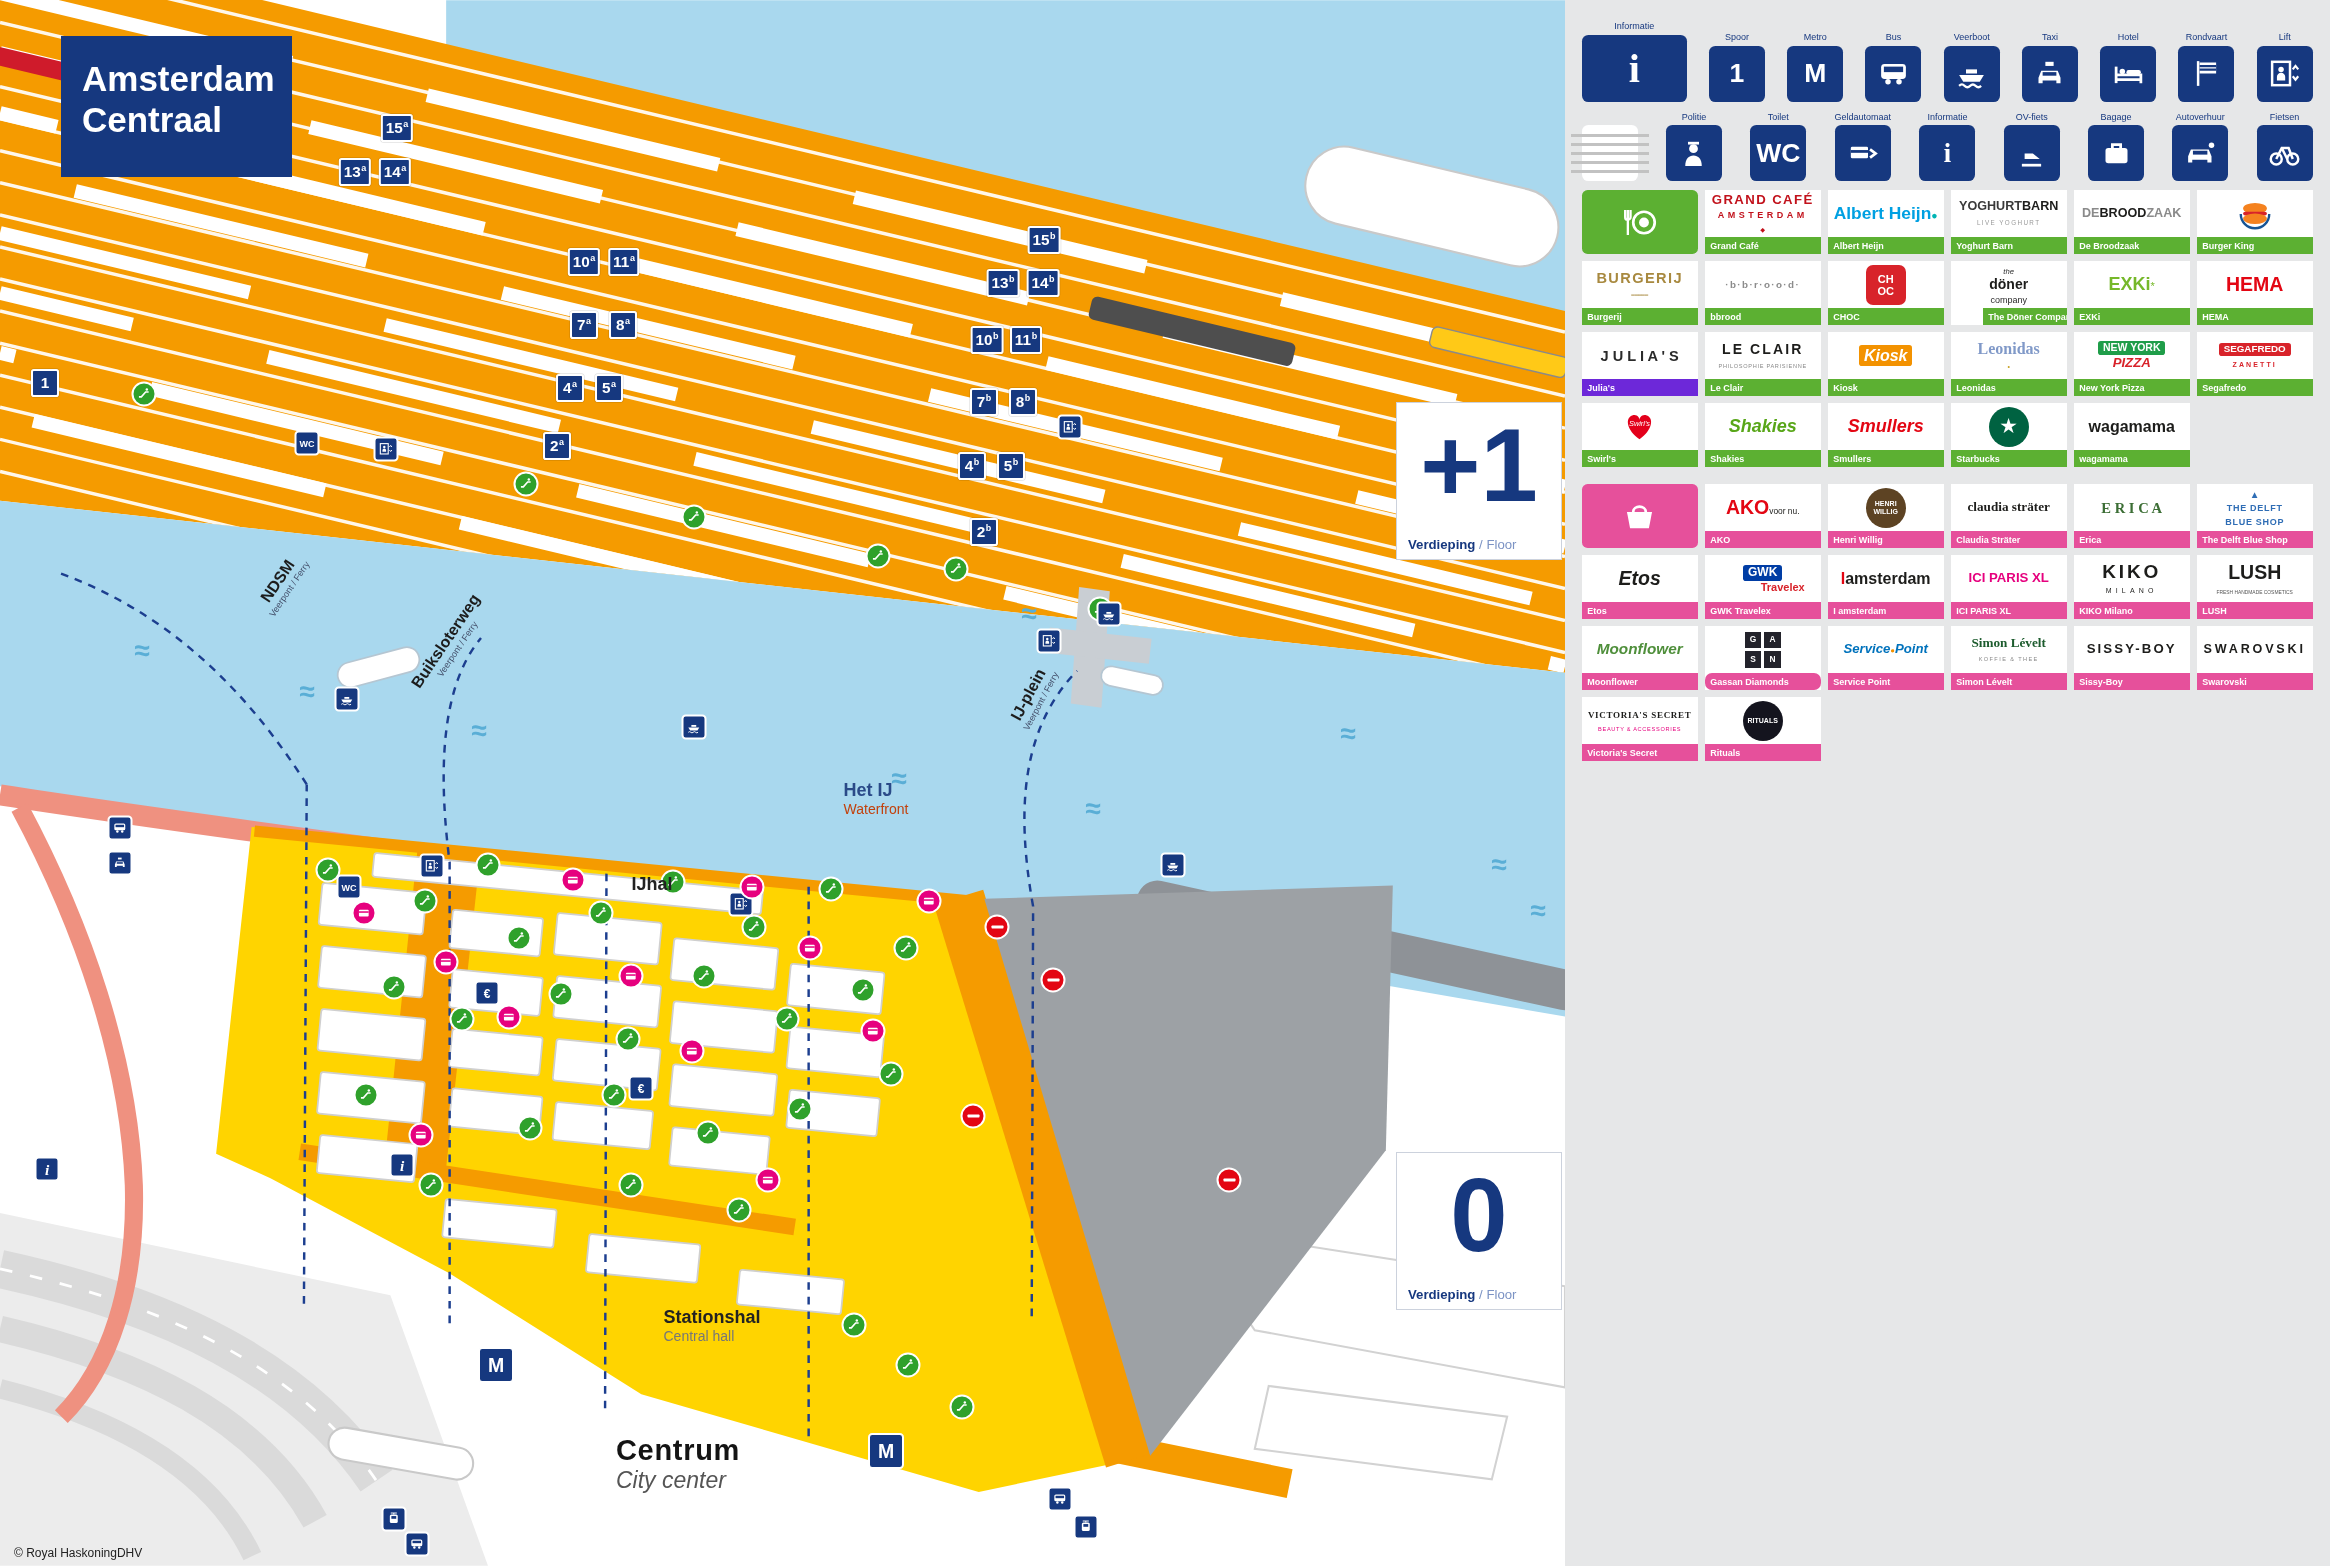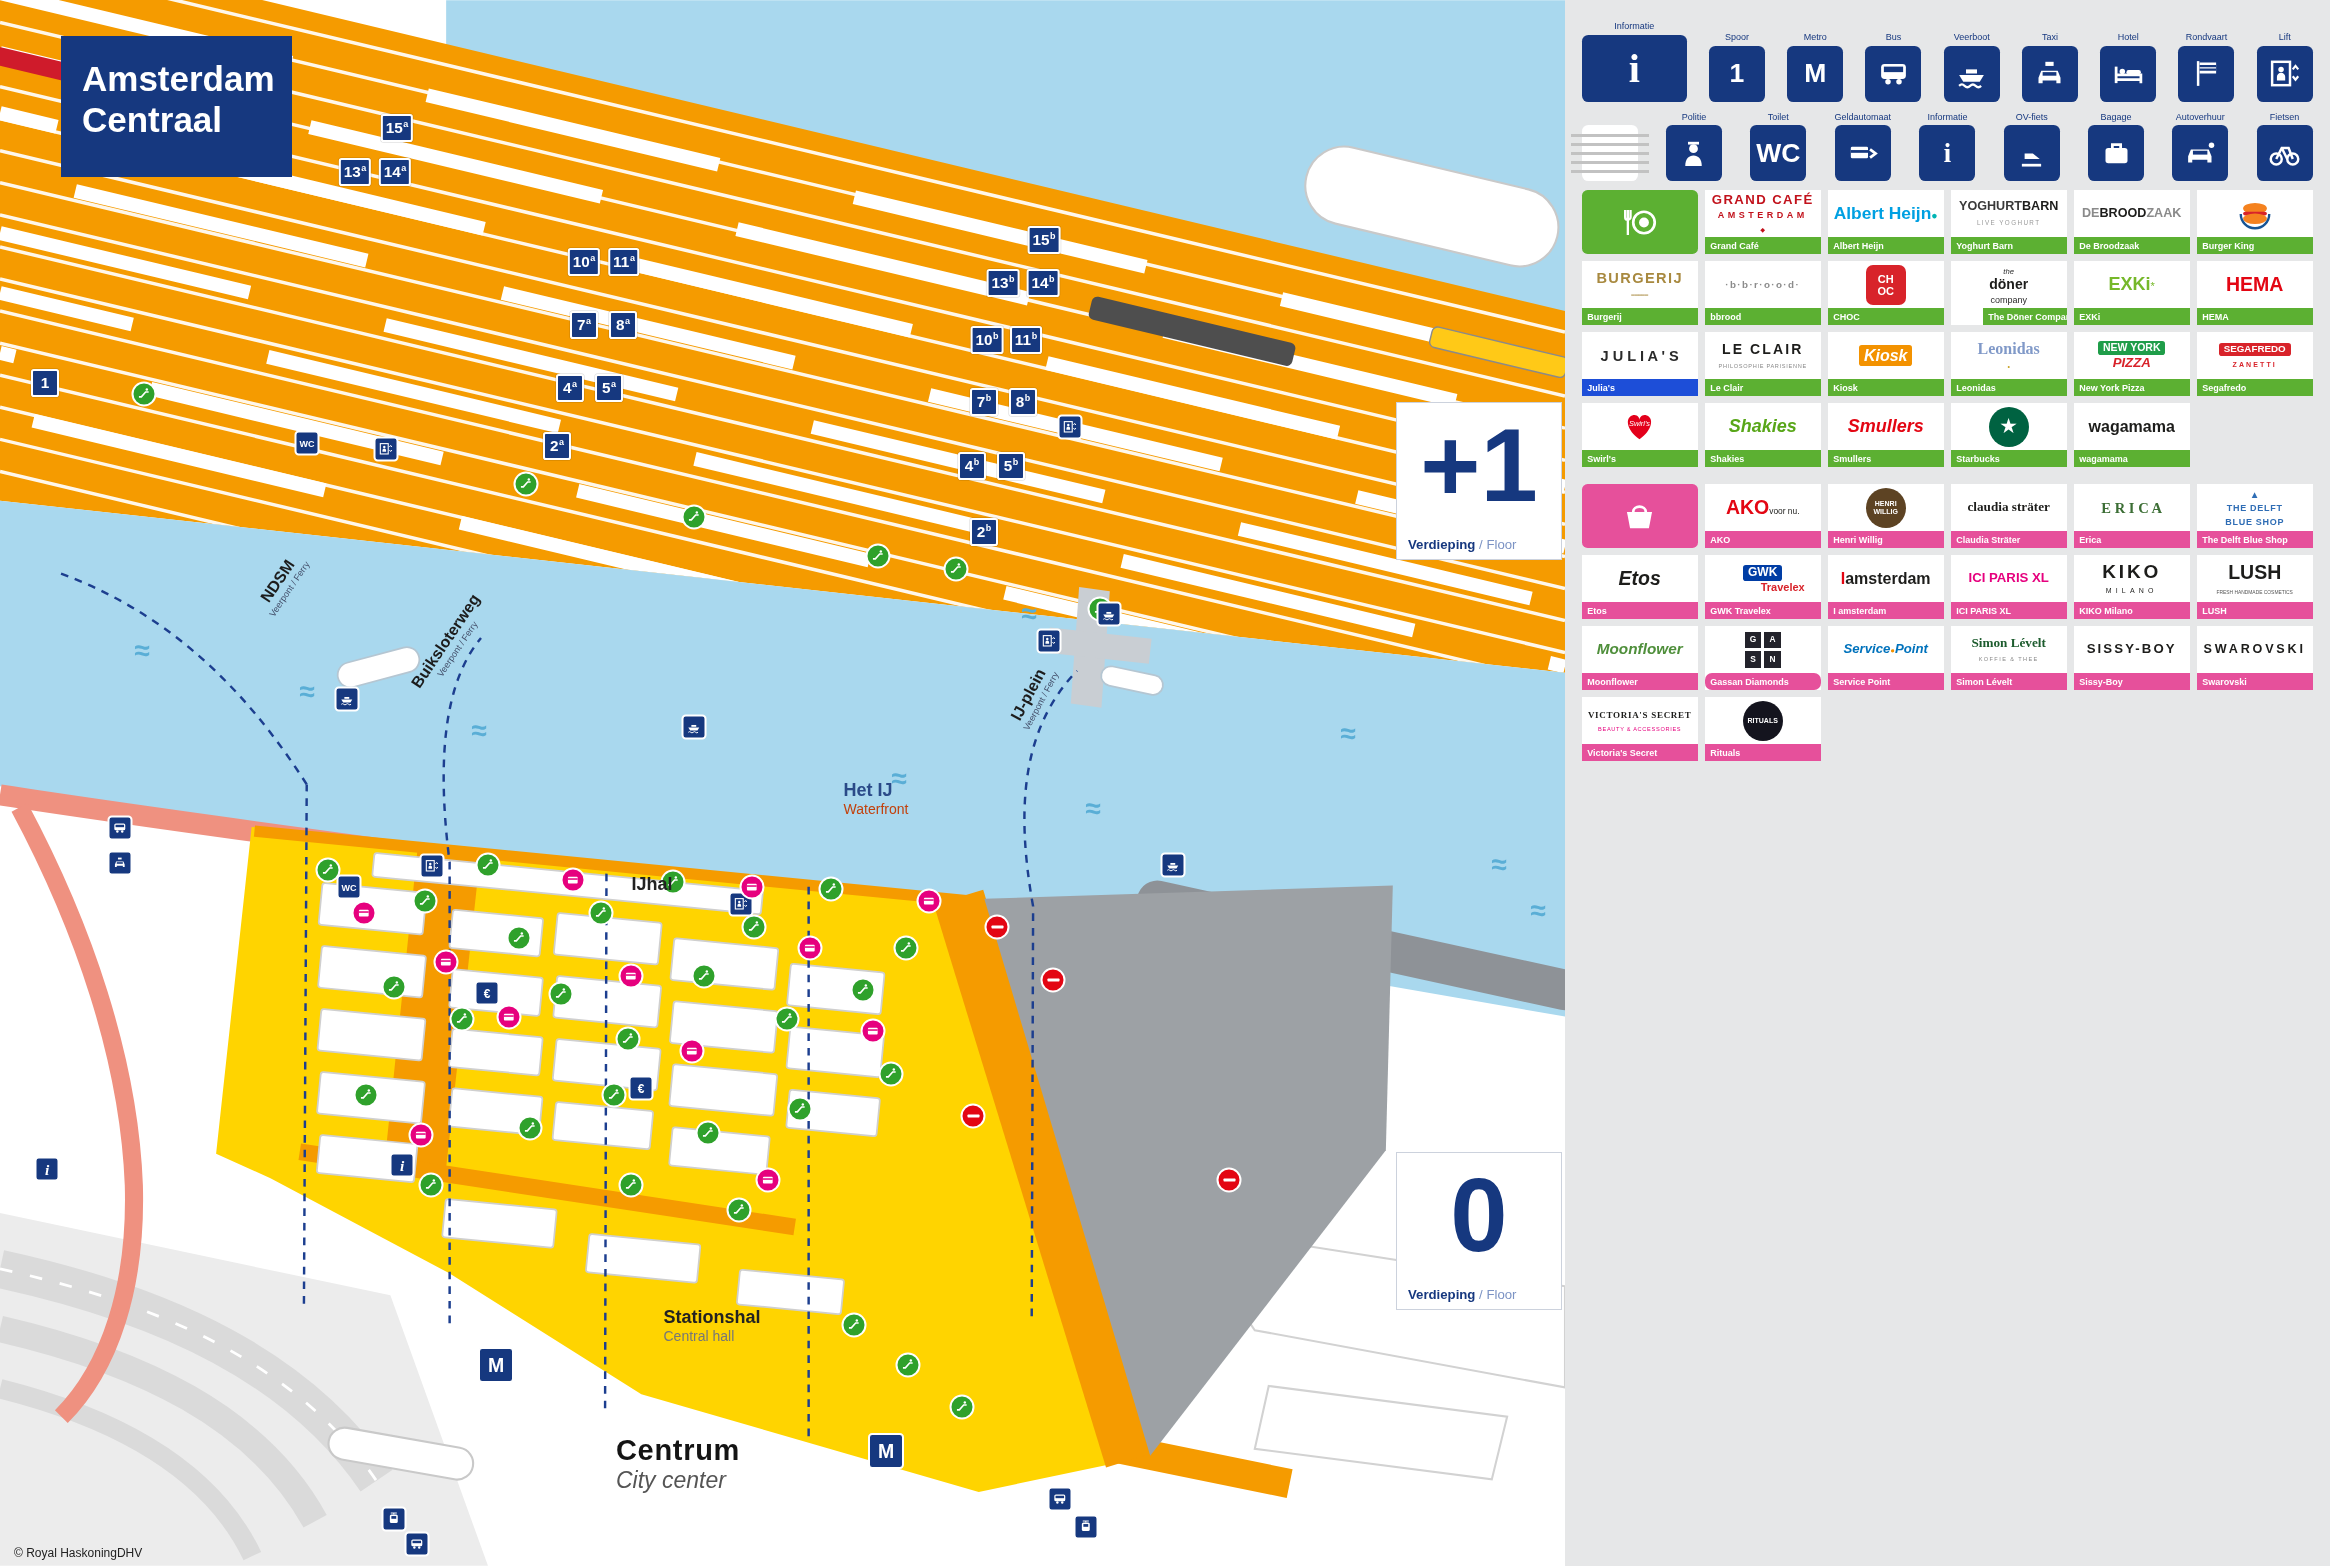--- a/index.html
+++ b/index.html
@@ -912,21 +912,21 @@
       <div class="card">
         <div class="logo">
           <div class="lline"><span style="color: rgb(227, 6, 19); font-size: 19.5px; font-weight: 900;">HEMA</span></div>
         </div>
         <div class="bar" style="background: rgb(92, 176, 50);">HEMA</div>
       </div>
       <div class="card">
         <div class="logo">
           <div class="lline"><span style="color: rgb(43, 43, 43); font-size: 14.6px; font-weight: 600;">J U L I A ' S</span></div>
         </div>
-        <div class="bar" style="background: #1d4ed8;">Julia's</div>
+        <div class="bar" style="background: #6d28d9;">Julia's</div>
       </div>
       <div class="card">
         <div class="logo">
           <div class="lline"><span style="color: rgb(29, 29, 27); font-size: 14px; font-weight: 700; letter-spacing: 2.1px;">LE CLAIR</span></div>
           <div class="lline"><span style="color: rgb(138, 138, 138); font-size: 5.6px; letter-spacing: 0.7px;">PHILOSOPHIE PARISIENNE</span></div>
         </div>
         <div class="bar" style="background: rgb(92, 176, 50);">Le Clair</div>
       </div>
       <div class="card">
         <div class="logo">

